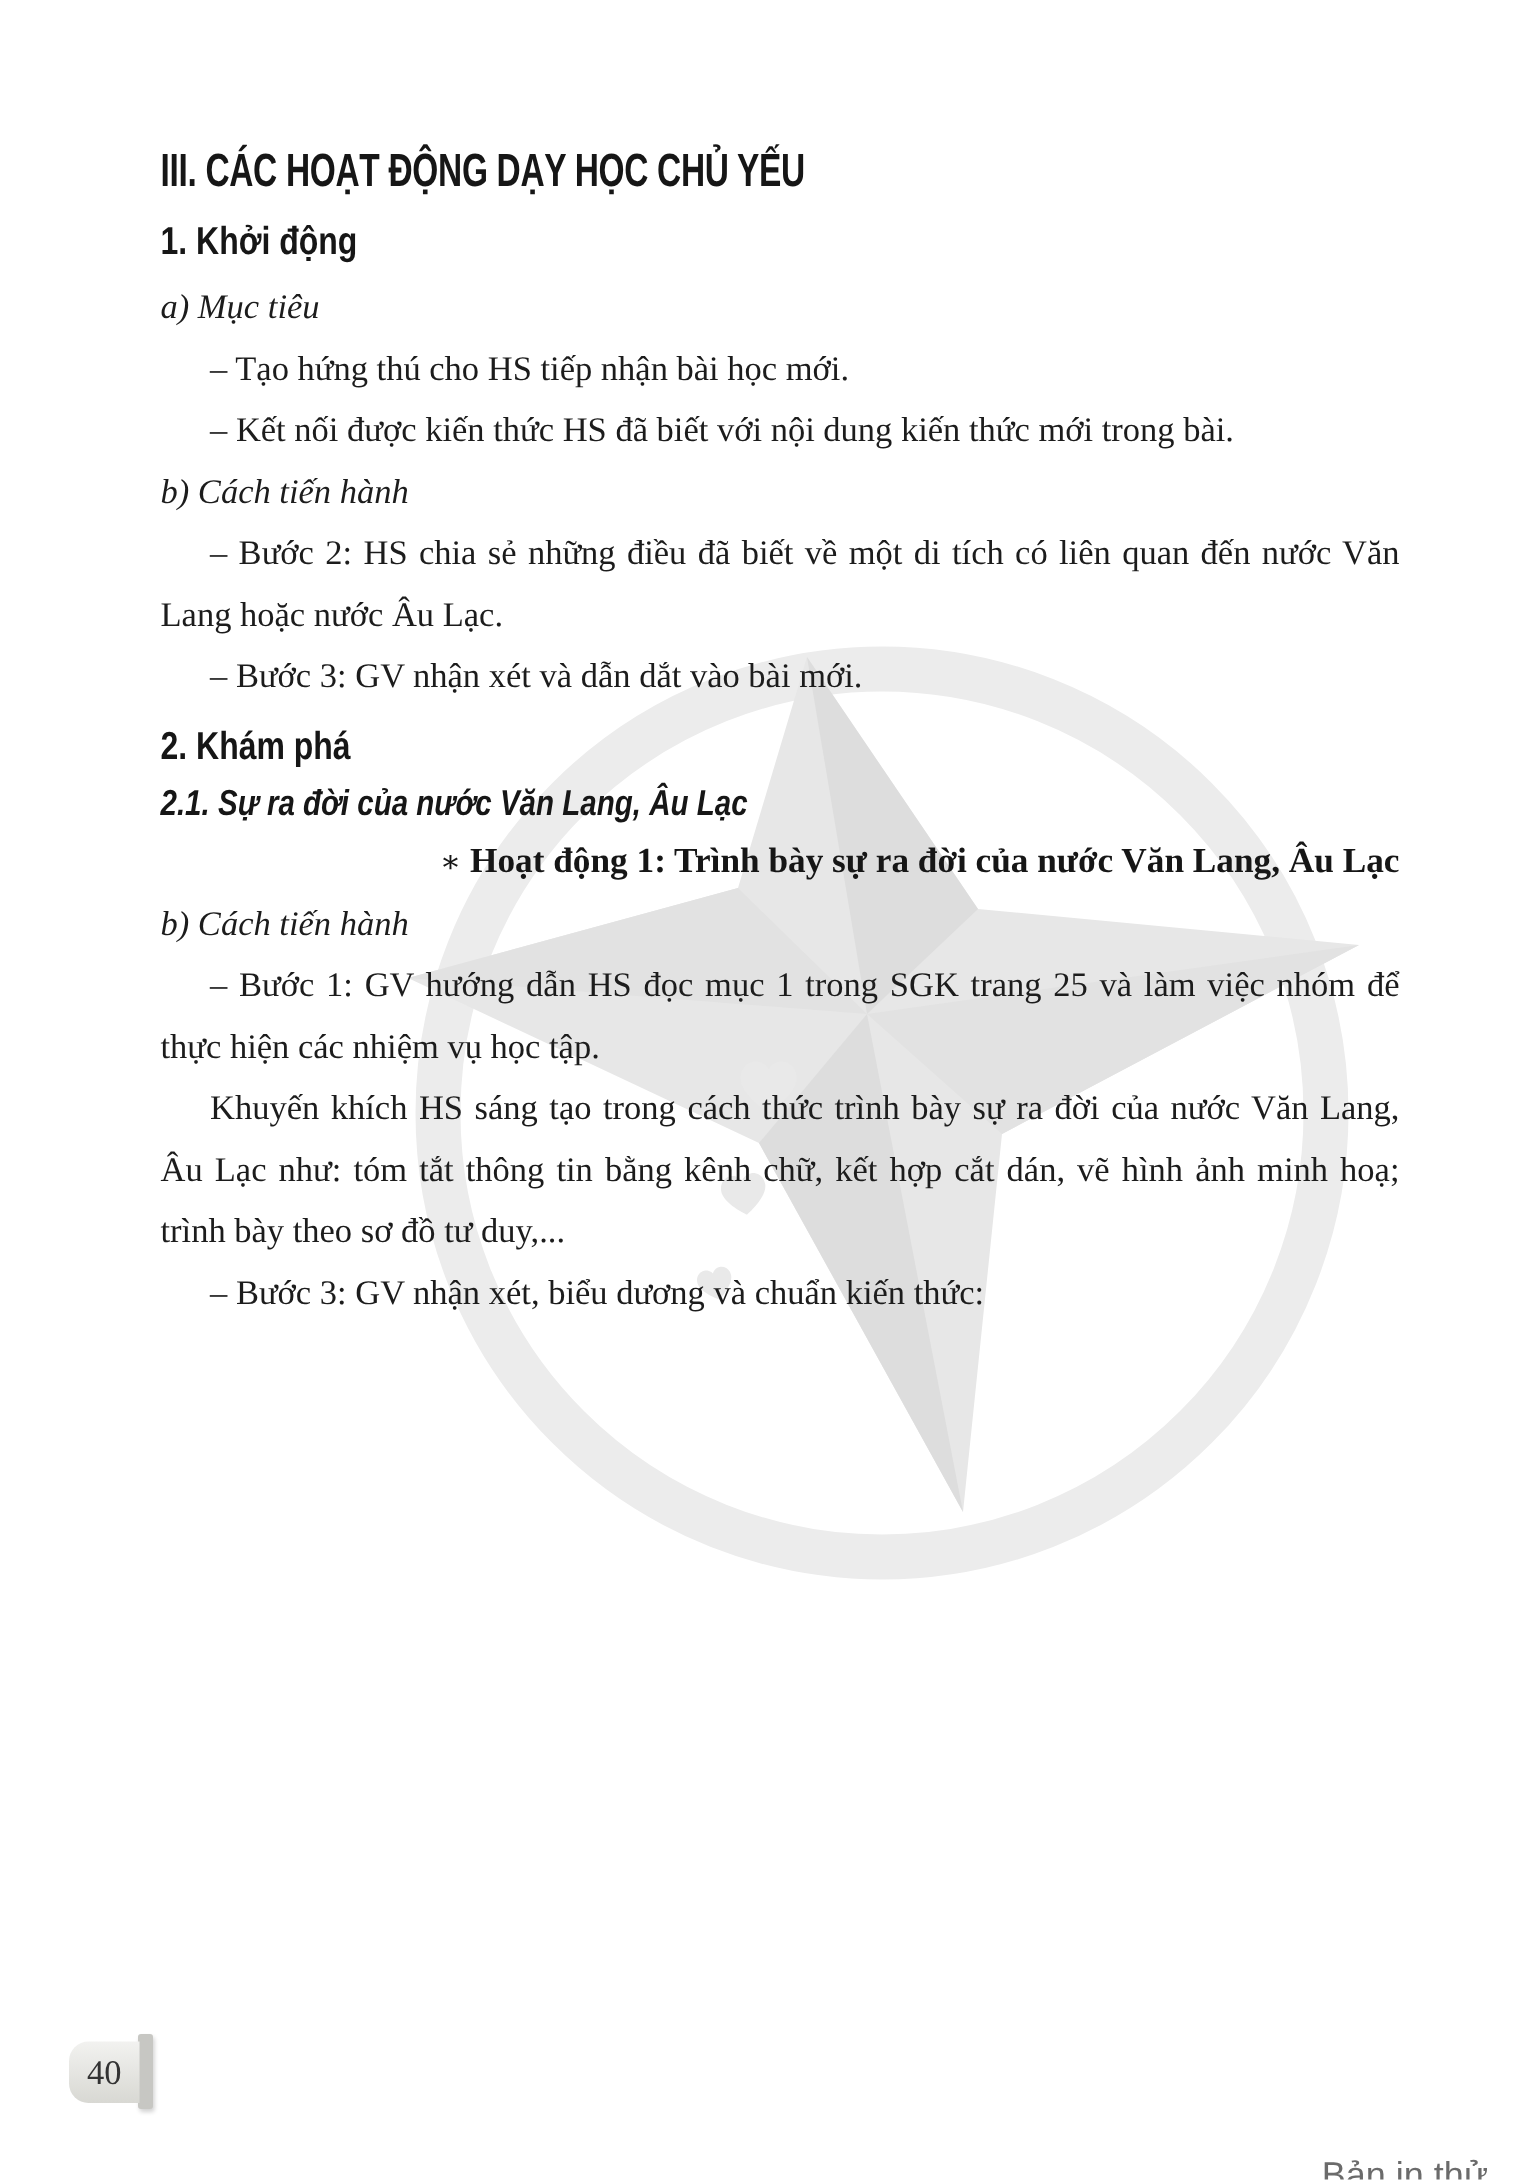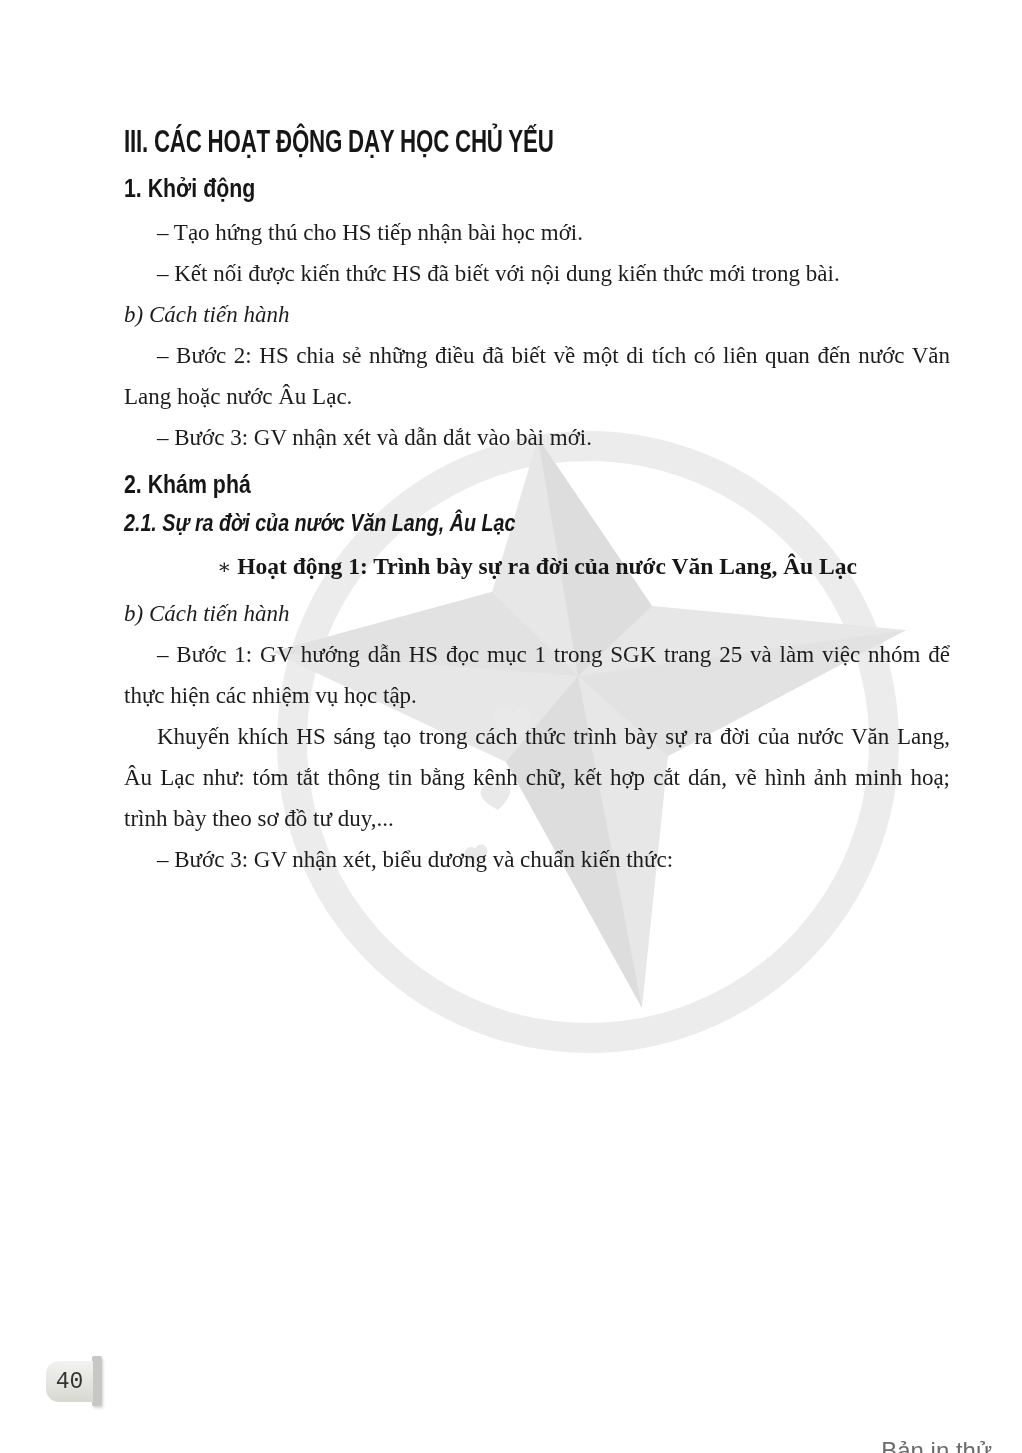--- a/index.html
+++ b/index.html
@@ -3,63 +3,63 @@
 <meta charset="utf-8">
 <style>
   html,body{margin:0;padding:0;}
   body{
     width:1022px;height:1453px;position:relative;background:#ffffff;
     font-family:"Liberation Serif","DejaVu Serif",serif;color:#1c1c1c;
     overflow:hidden;
   }
   .watermark{position:absolute;left:0;top:0;z-index:0;}
   .content{
-    position:absolute;left:124px;top:0;width:826px;z-index:1;
-    padding-top:96px;font-size:23px;line-height:41px;text-align:justify;margin-top:28px;
+    position:absolute;left:107px;top:0;width:826px;z-index:1;
+    padding-top:96px;font-size:23px;line-height:41px;text-align:justify;
   }
   .content p{margin:0;}
   h1.main-heading{
     font-family:"Liberation Sans","DejaVu Sans",sans-serif;font-weight:700;
     font-size:31px;line-height:36px;margin:0 0 12px 0;color:#161616;
     transform:scaleX(0.72);transform-origin:0 50%;white-space:nowrap;text-align:left;
     letter-spacing:-0.3px;
   }
   h2.sec-heading{
     font-family:"Liberation Sans","DejaVu Sans",sans-serif;font-weight:700;
     font-size:26px;line-height:32px;margin:0 0 8px 0;color:#161616;
     transform:scaleX(0.82);transform-origin:0 50%;white-space:nowrap;text-align:left;
   }
   h2.sec-heading.spaced{margin-top:10px;}
   h3.subsec-heading{
     font-family:"Liberation Sans","DejaVu Sans",sans-serif;font-weight:700;font-style:italic;
     font-size:24px;line-height:30px;margin:4px 0 6px 0;color:#161616;
     transform:scaleX(0.82);transform-origin:0 50%;white-space:nowrap;text-align:left;
   }
   p.activity-heading{
-    font-weight:700;font-size:23.5px;line-height:44px;margin:2px 0 4px 0 !important;
-    text-align:center;color:#161616;
+    font-weight:700;font-size:23.5px;line-height:34px;margin:2px 0 4px 0 !important;
+    text-align:right;color:#161616;
   }
   p.activity-heading .star{font-weight:400;font-size:21px;}
   .indent{text-indent:33px;}
   .italic{font-style:italic;}
   .footer-note{
     position:absolute;right:30px;top:1437px;z-index:1;
     font-family:"Liberation Sans","DejaVu Sans",sans-serif;
     font-size:24px;color:#6b6b6b;
   }
   .tab-edge{
     position:absolute;left:92px;top:1356px;width:10px;height:50px;z-index:1;
     background:#c7c7c3;border-radius:2px;box-shadow:1px 2px 3px rgba(0,0,0,0.18);
   }
   .tab-body{
     position:absolute;left:46px;top:1361px;width:47px;height:41px;z-index:2;
     background:linear-gradient(180deg,#f2f2f0 0%,#e4e4e0 55%,#d8d8d3 100%);
     border-radius:13px 0 0 13px;
     display:flex;align-items:center;justify-content:center;
-    font-family:Liberation Mono, monospace;font-size:23px;color:#333333;
+    font-family:Liberation Serif, serif;font-size:23px;color:#333333;
   }
 </style>
 </head>
 <body>
 
 <svg class="watermark" width="1022" height="1453" viewBox="0 0 1022 1453" aria-hidden="true">
   <circle cx="588" cy="742" r="296" fill="none" stroke="#ececec" stroke-width="30"></circle>
   <polygon points="538,438 652,606 906,630 668,756 642,1008 506,762 272,652 492,592" fill="#e7e7e7"></polygon>
   <polygon points="538,438 652,606 578,676" fill="#dddddd"></polygon>
   <polygon points="906,630 668,756 578,676" fill="#e2e2e2"></polygon>
@@ -71,20 +71,21 @@
     <path transform="translate(462,848) scale(1.05) rotate(-14)" d="M12,21 C12,21 1,14 1,7.5 C1,3.4 4,1 7,1 C9.5,1 11.3,2.6 12,4 C12.7,2.6 14.5,1 17,1 C20,1 23,3.4 23,7.5 C23,14 12,21 12,21 Z"></path>
   </g>
 </svg>
 
 <main class="content">
 
   <h1 class="main-heading">III. CÁC HOẠT ĐỘNG DẠY HỌC CHỦ YẾU</h1>
 
   <h2 class="sec-heading">1. Khởi động</h2>
 
+  <p class="italic">a) Mục tiêu</p>
 
   <p class="indent">– Tạo hứng thú cho HS tiếp nhận bài học mới.</p>
   <p class="indent">– Kết nối được kiến thức HS đã biết với nội dung kiến thức mới trong bài.</p>
 
   <p class="italic">b) Cách tiến hành</p>
 
   <p class="indent">– Bước 2: HS chia sẻ những điều đã biết về một di tích có liên quan đến nước Văn Lang hoặc nước Âu Lạc.</p>
   <p class="indent">– Bước 3: GV nhận xét và dẫn dắt vào bài mới.</p>
 
   <h2 class="sec-heading spaced">2. Khám phá</h2>

